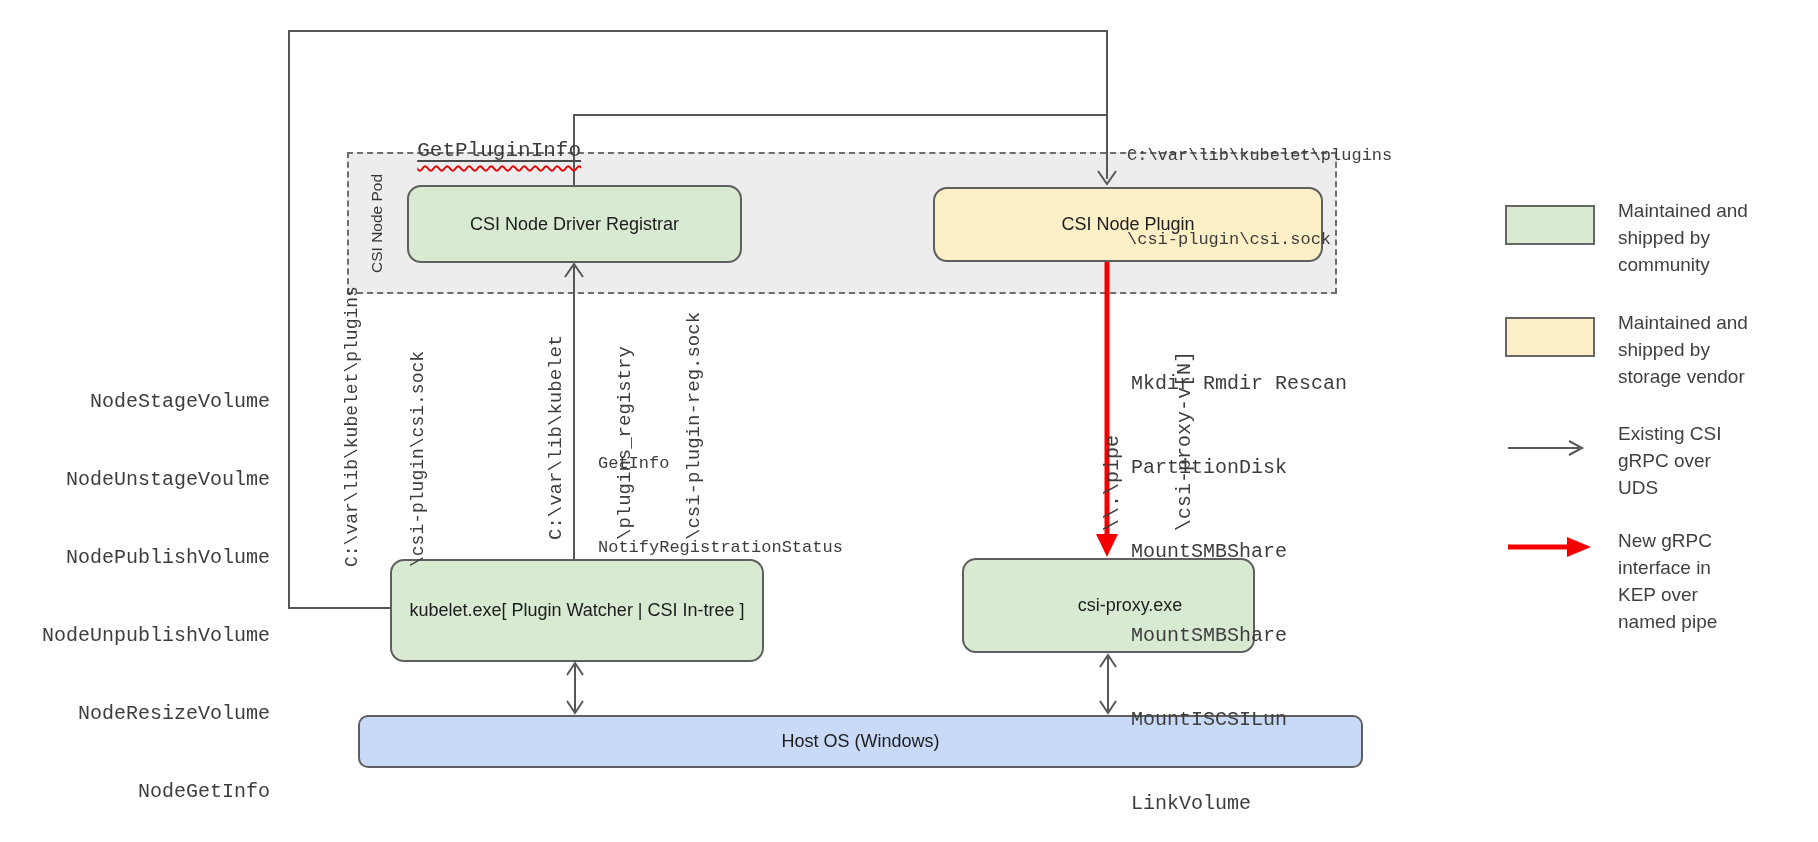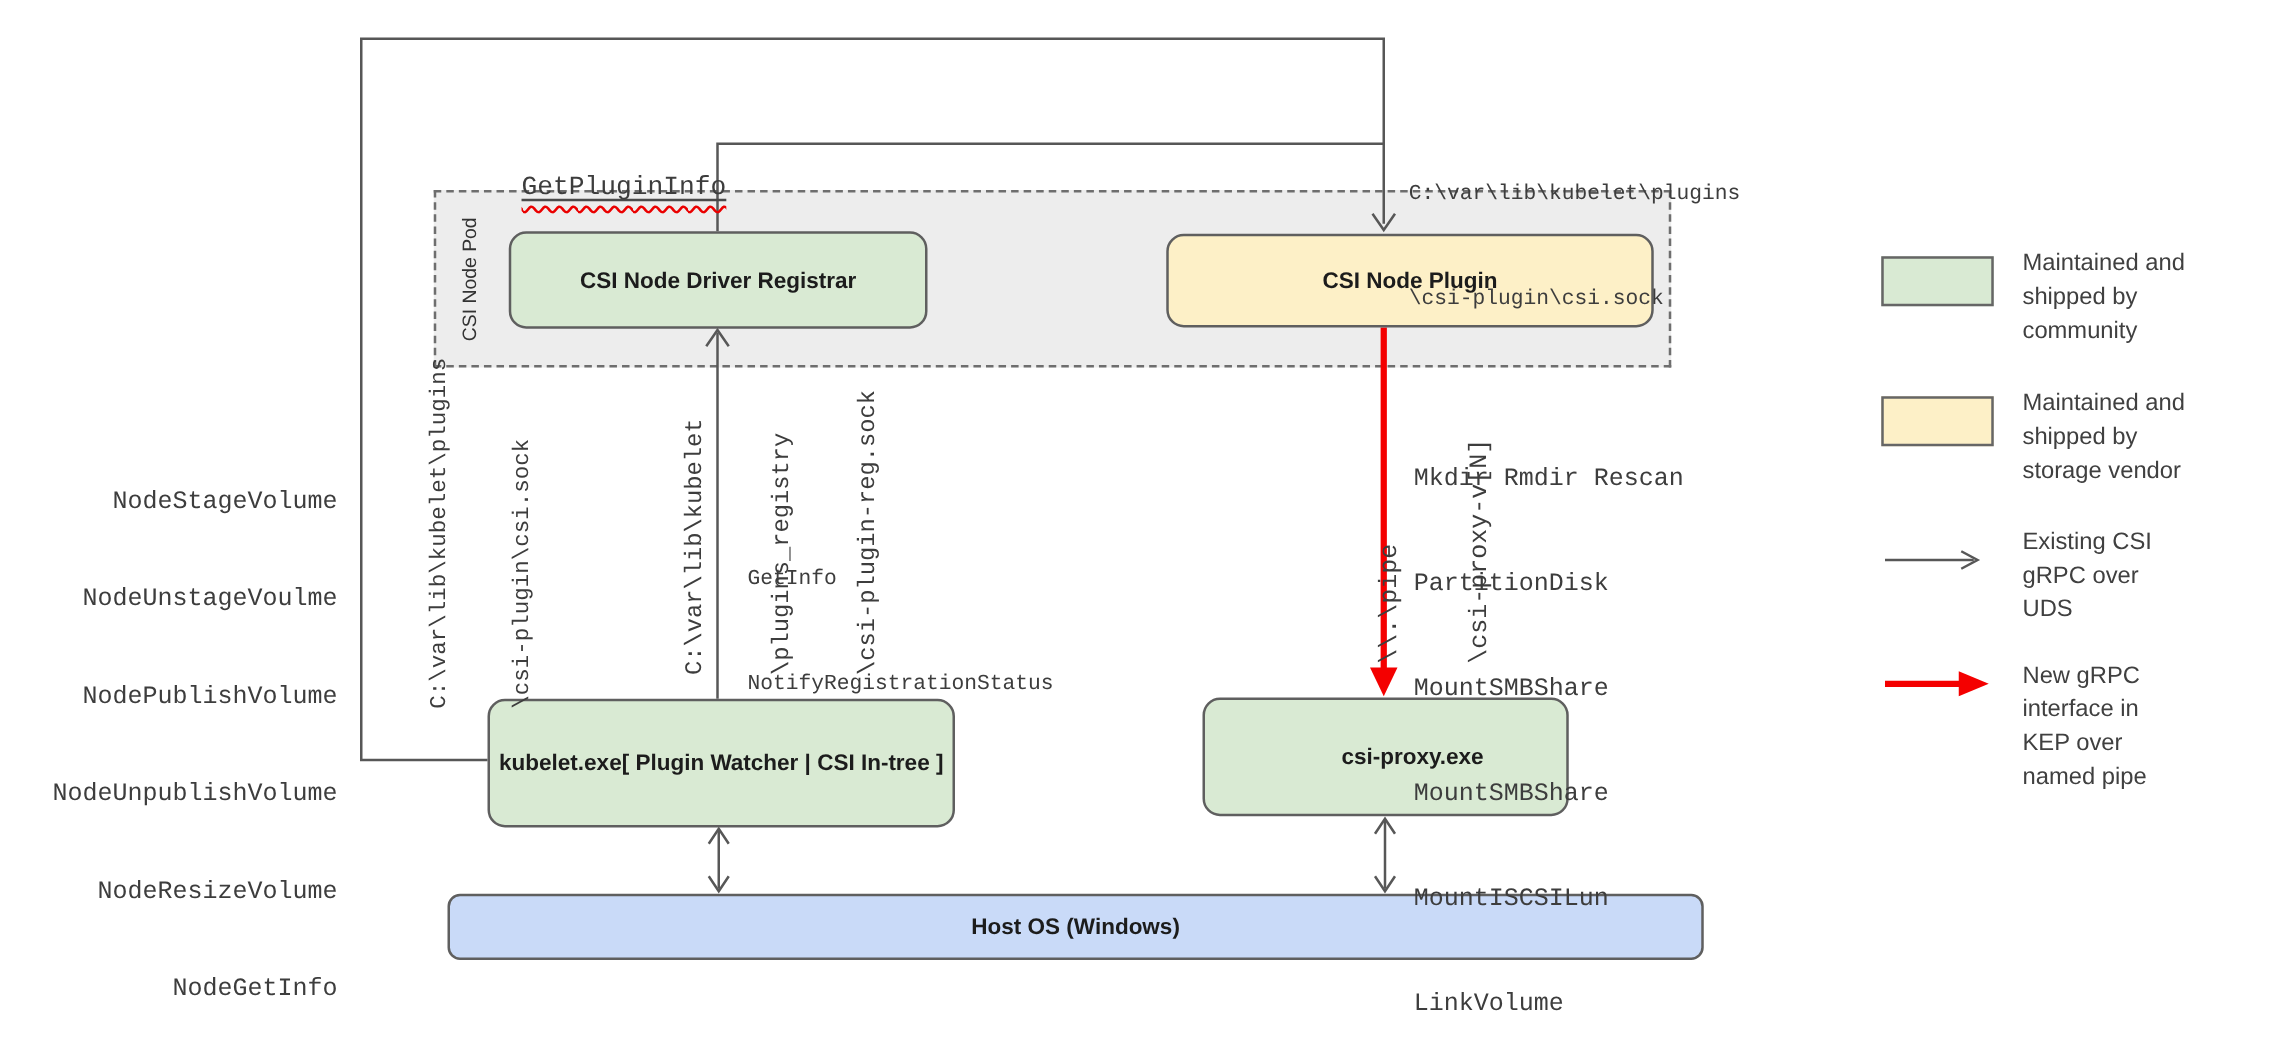--- a/index.html
+++ b/index.html
@@ -15,21 +15,21 @@
     background:var(--pod);border:2px dashed #6e6e6e;z-index:1;
   }
   svg.connectors{position:absolute;left:0;top:0;z-index:2;pointer-events:none;}
   .gline{fill:none;stroke:var(--line);stroke-width:2px;}
   .rline{fill:none;stroke:var(--red);stroke-width:5px;}
   .rfill{fill:var(--red);stroke:none;}
 
   .box{
     position:absolute;z-index:3;display:flex;align-items:center;justify-content:center;
     border:2px solid var(--border);border-radius:14px;font-size:18px;color:var(--ink);
-    text-align:center;line-height:27px;font-weight:bold;
+    text-align:center;line-height:27px;
   }
   .fill-community{background:var(--community);}
   .fill-vendor{background:var(--vendor);}
   .fill-host{background:var(--host);border-radius:10px;}
 
   .mono{font-family:"Liberation Mono",monospace;color:var(--mono-ink);white-space:pre;z-index:4;position:absolute;}
   .vtext{transform:rotate(-90deg);transform-origin:left bottom;text-align:left;}
 
   .gpi{font-size:21px;}
   .gpi .u-solid{text-decoration:underline solid #4a4a4a;text-decoration-thickness:1.5px;text-underline-offset:4px;}

